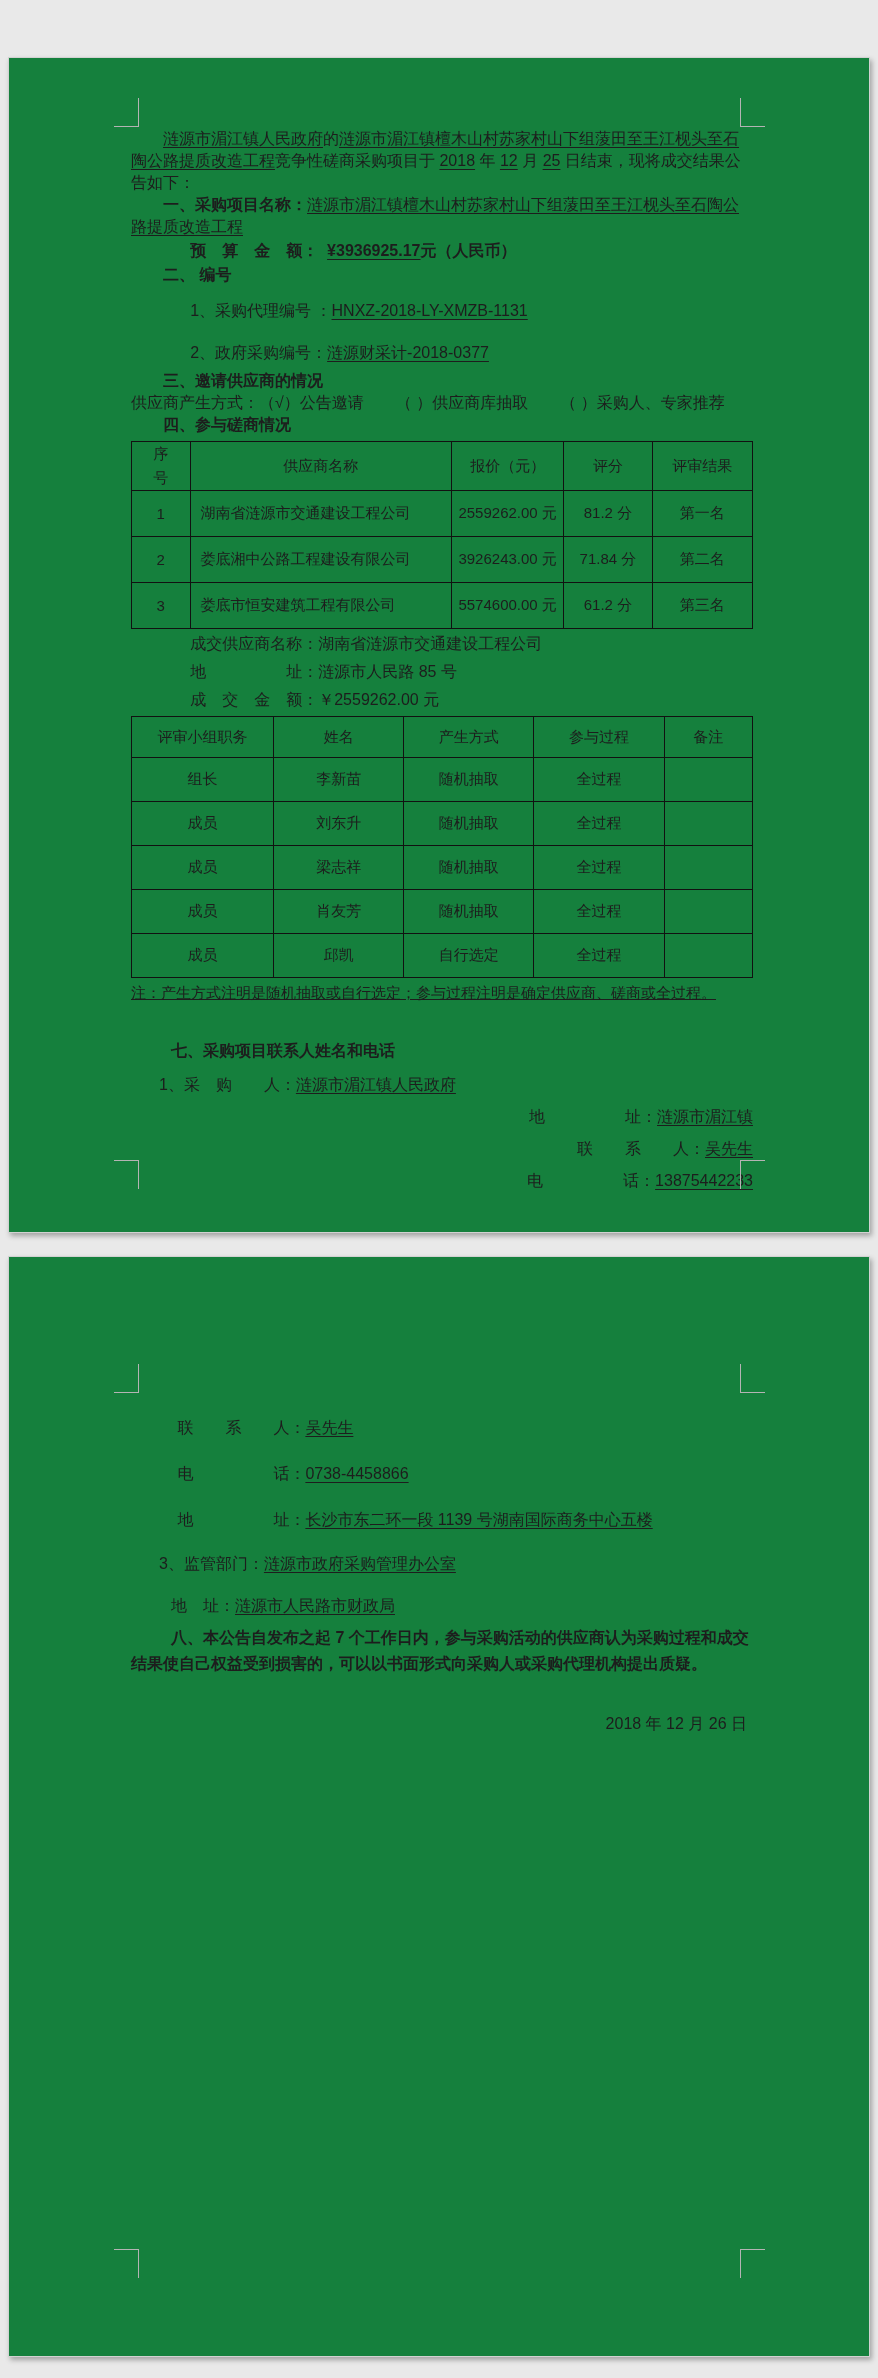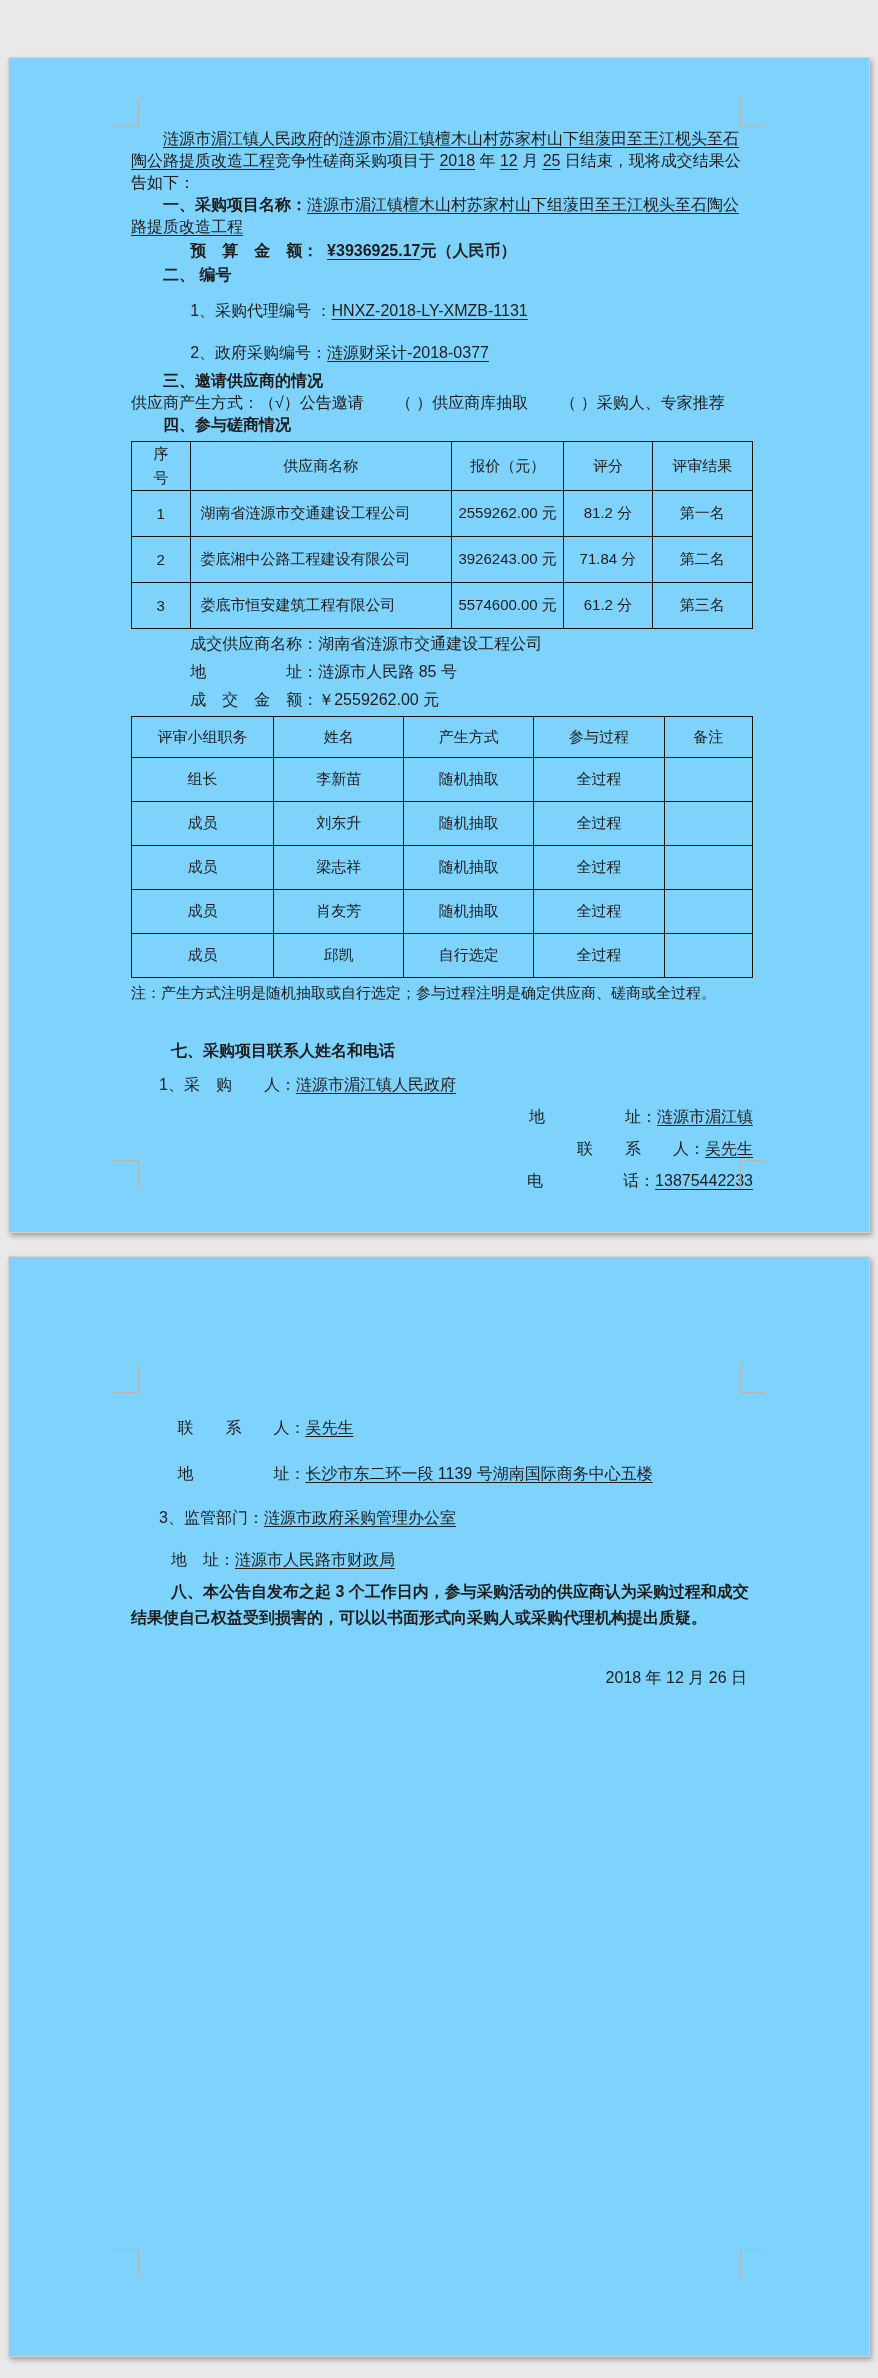--- a/index.html
+++ b/index.html
@@ -7,21 +7,21 @@
     width:878px;height:2378px;
     background:#e9e9e9;
     font-family:"Liberation Sans","DejaVu Sans",sans-serif;
     color:#1d1d1d;
     position:relative;
   }
   .page{
     position:relative;
     width:862px;
     margin-left:8px;
-    background:#7dd3fc;
+    background:#15803d;
     border:1px solid #d2d2d2;
     box-shadow:2px 3px 5px rgba(0,0,0,0.30);
     box-sizing:border-box;
     overflow:hidden;
   }
   .page1{margin-top:57px;height:1176px;padding:70px 116px 0 122px;}
   .page2{margin-top:23px;height:1101px;padding:160px 116px 0 122px;}
   
   .mark{position:absolute;width:24px;height:28px;}
   .mark.tl{border-right:1px solid #b4b4b4;border-bottom:1px solid #b4b4b4;}
@@ -178,37 +178,38 @@
       <tr>
         <td>成员</td>
         <td>邱凯</td>
         <td>自行选定</td>
         <td>全过程</td>
         <td></td>
       </tr>
     </tbody>
   </table>
 
-  <p class="line" style="font-size:15px;">注：产生方式注明是随机抽取或自行选定；参与过程注明是确定供应商、磋商或全过程。</p>
+  <p class="line" style="font-size:15px;text-decoration:underline;">注：产生方式注明是随机抽取或自行选定；参与过程注明是确定供应商、磋商或全过程。</p>
 
   <p class="line b ml25 mt36">七、采购项目联系人姓名和电话</p>
   <p class="line ml175 mt12"><span>1、采　购　　人：</span><span class="u">涟源市湄江镇人民政府</span></p>
   <p class="line ml29 mt10"><span>地　　　　　址：</span><span class="u">涟源市湄江镇</span></p>
   <p class="line ml29 mt10"><span>联　　系　　人：</span><span class="u">吴先生</span></p>
   <p class="line ml29 mt10"><span>电　　　　　话：</span><span class="u">13875442233</span></p>
 
 </div>
 
 <div class="page page2">
   <div class="mark tl p2 tlm lm"></div>
   <div class="mark tr p2 trm rm"></div>
   <div class="mark bl p2 blm lm"></div>
   <div class="mark br p2 brm rm"></div>
 
   <p class="line ml29"><span>联　　系　　人：</span><span class="u">吴先生</span></p>
+  <p class="line ml29 mt24"><span>电　　　　　话：</span><span class="u">0738-4458866</span></p>
   <p class="line ml29 mt24"><span>地　　　　　址：</span><span class="u">长沙市东二环一段 1139 号湖南国际商务中心五楼</span></p>
   <p class="line ml175 mt22"><span>3、监管部门：</span><span class="u">涟源市政府采购管理办公室</span></p>
   <p class="line ml25 mt20"><span>地　址：</span><span class="u">涟源市人民路市财政局</span></p>
 
-  <p class="para b mt8" style="text-indent:2.5em;line-height:26px;">八、本公告自发布之起 3 个工作日内，参与采购活动的供应商认为采购过程和成交结果使自己权益受到损害的，可以以书面形式向采购人或采购代理机构提出质疑。</p>
+  <p class="para b mt8" style="text-indent:2.5em;line-height:26px;">八、本公告自发布之起 7 个工作日内，参与采购活动的供应商认为采购过程和成交结果使自己权益受到损害的，可以以书面形式向采购人或采购代理机构提出质疑。</p>
 
   <p class="line mt36 datez">2018 年 12 月 26 日</p>
 </div>
 
 </body></html>

